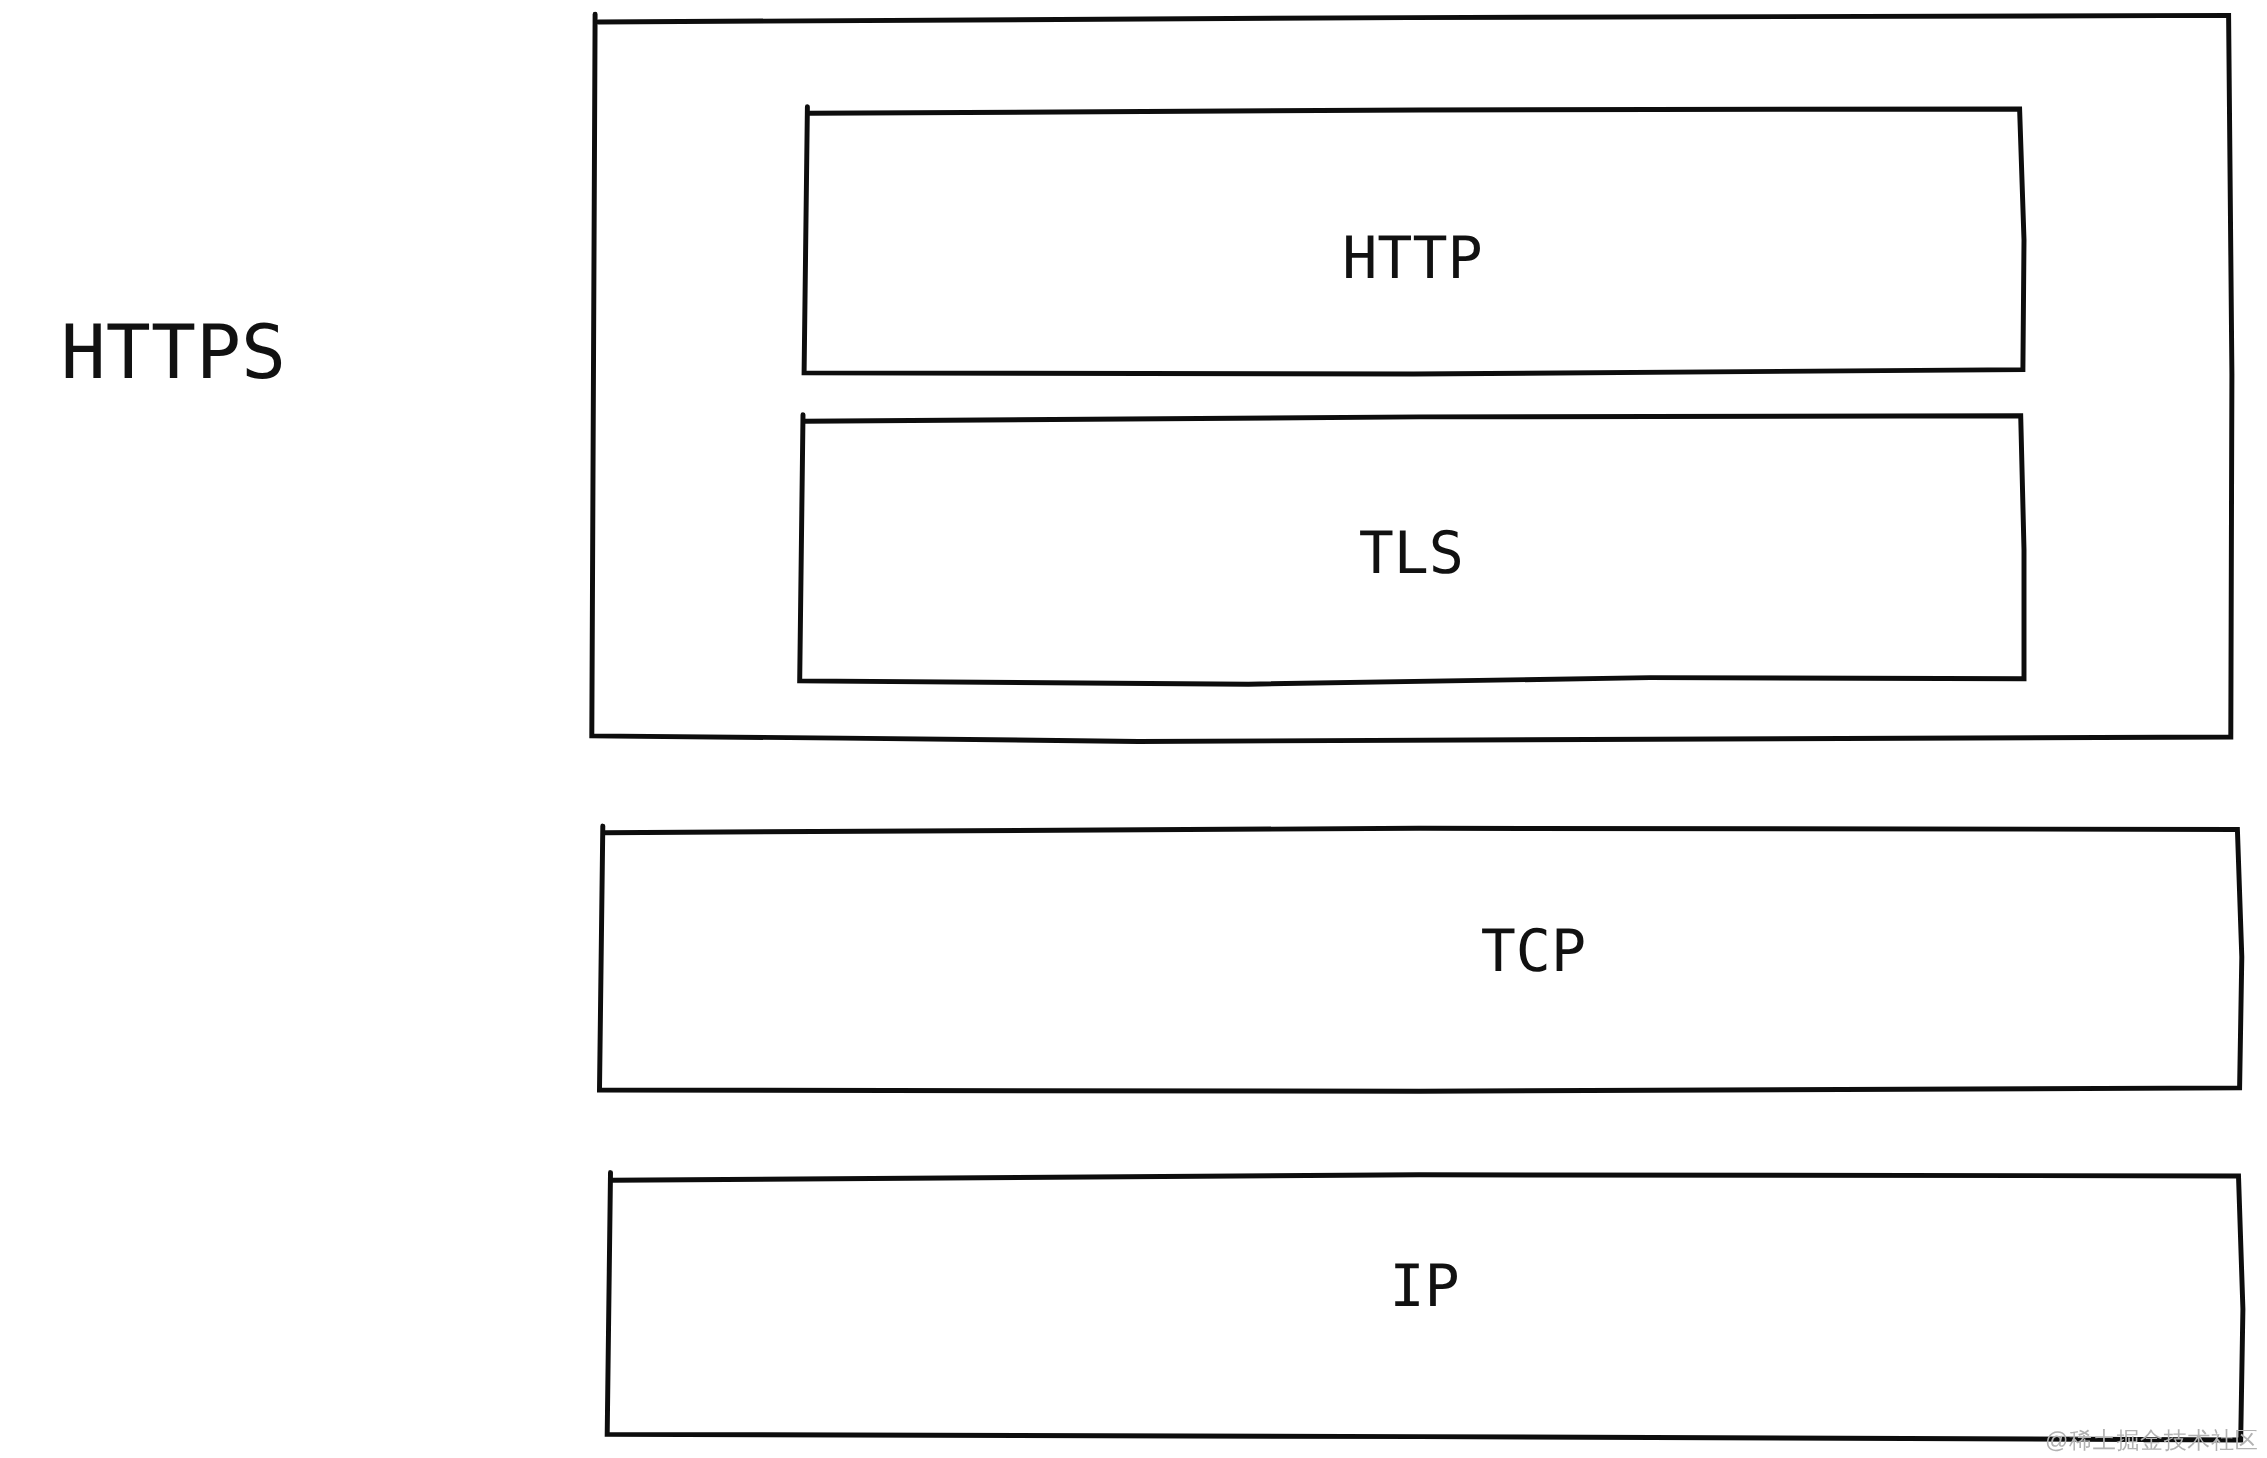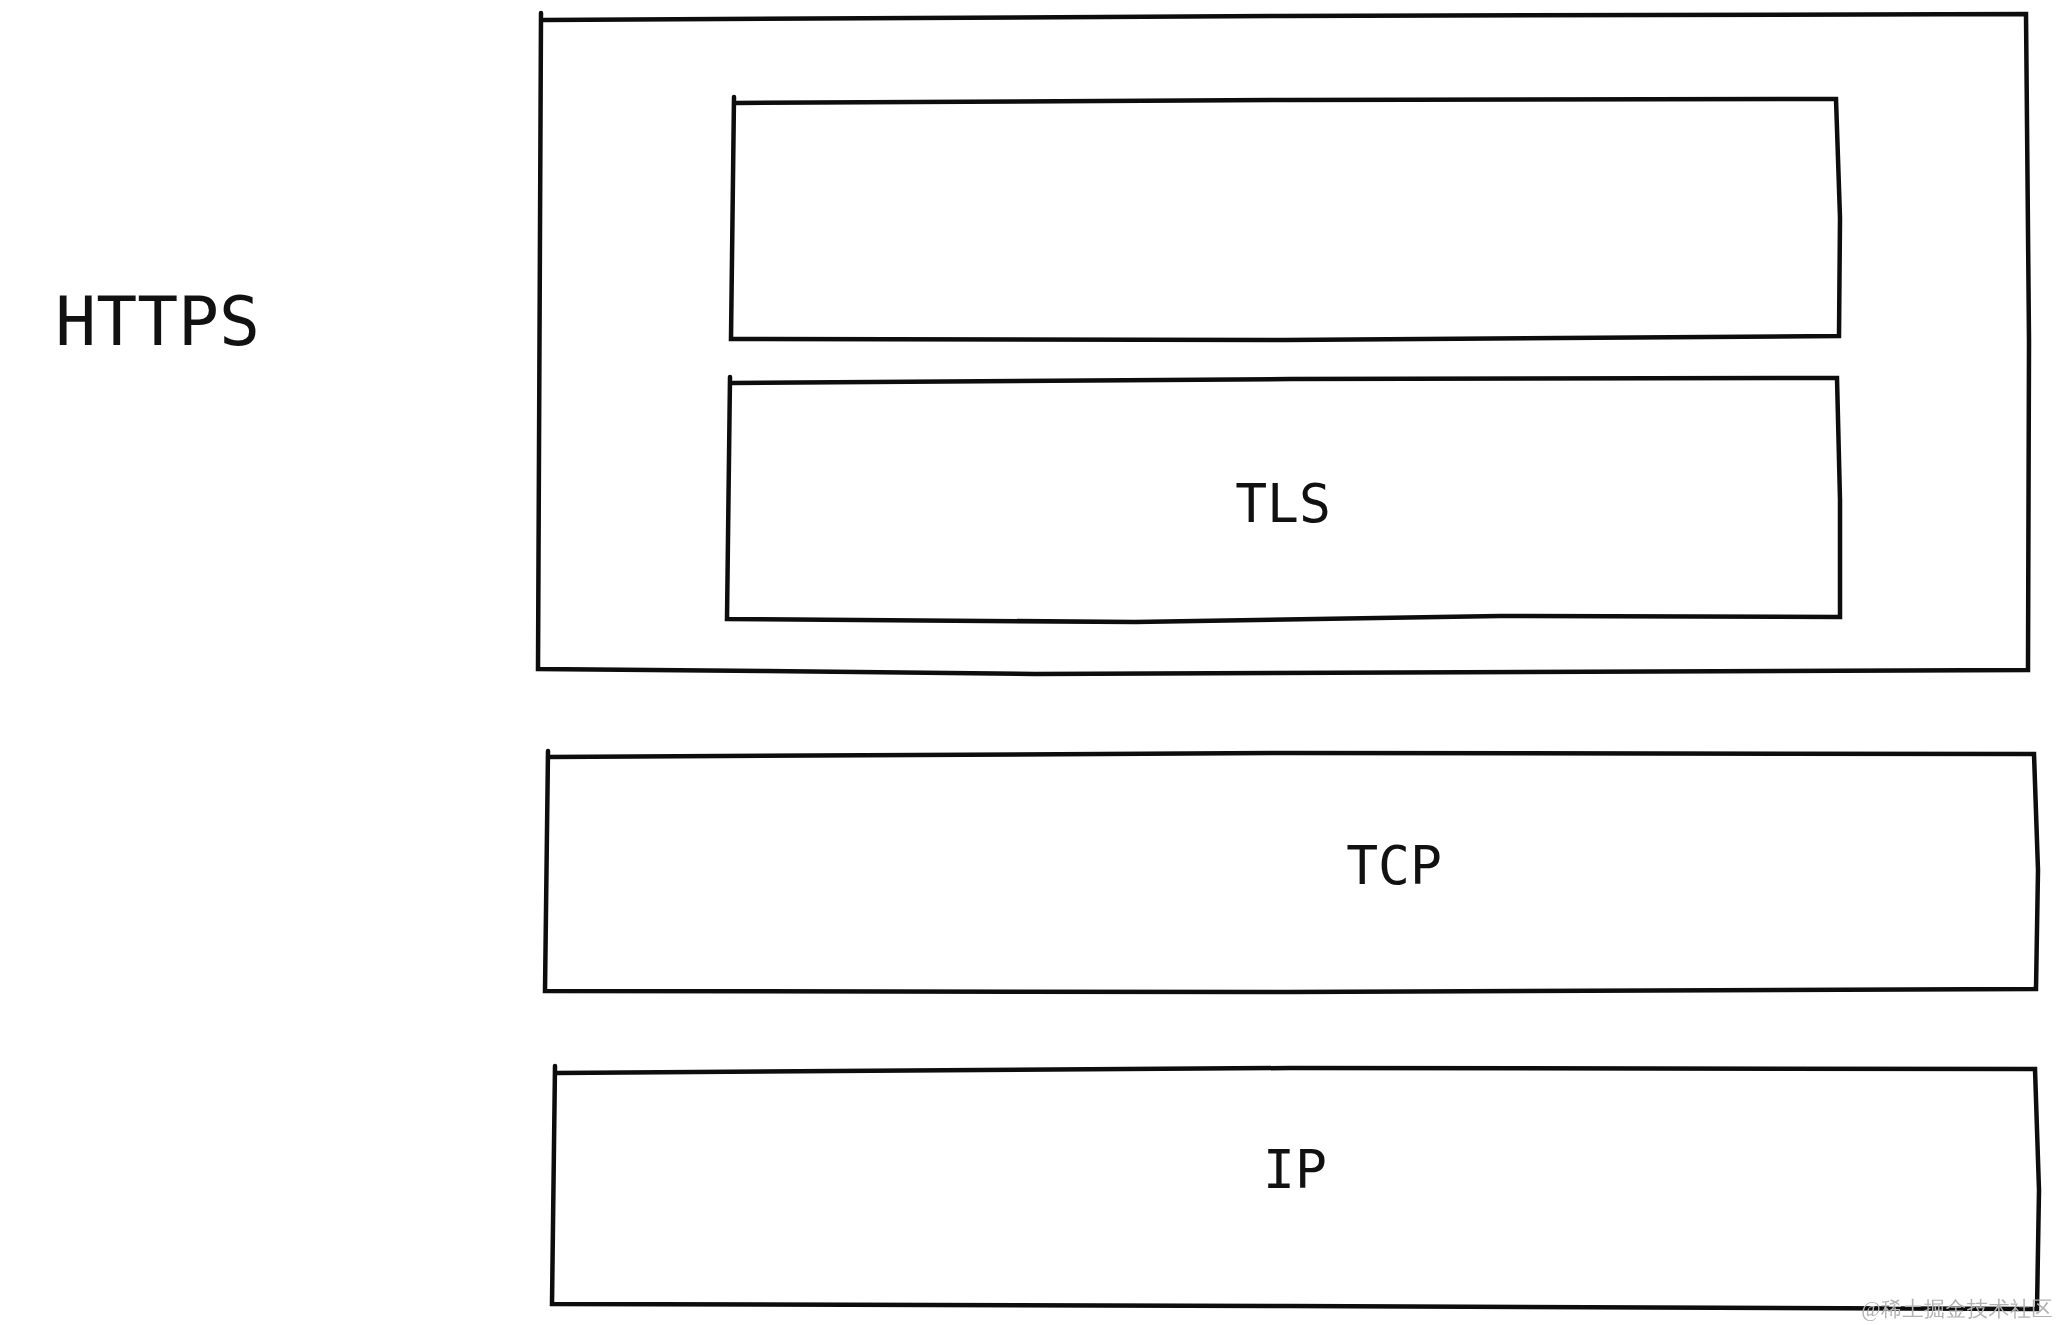--- a/index.html
+++ b/index.html
@@ -53,21 +53,21 @@
   .label-http { left: 730px; top: 196px; width: 1108px; }
   .label-tls  { left: 728px; top: 464px; width: 1110px; }
   .label-tcp  { left: 546px; top: 826px; width: 1696px; }
   .label-ip   { left: 553px; top: 1130px; width: 1484px; }
   .watermark {
     position: absolute;
     right: 8px;
     bottom: 2px;
     font-size: 21px;
     color: #b2b2b2;
-    font-family: Liberation Serif, serif;
+    font-family: Liberation Sans, sans-serif;
     letter-spacing: 0.5px;
     margin-left: 24px;
   }
 </style>
 </head>
 <body>
 
 <div class="canvas">
 
   <svg class="lines-svg" viewBox="0 0 2061 1325" xmlns="http://www.w3.org/2000/svg">
@@ -78,20 +78,21 @@
 
     <path d="M 731 383 L 1290 379 L 1837 378 L 1840 500 L 1840 617 L 1500 616 L 1135 622 L 727 619 L 730 377"></path>
 
     <path d="M 549 757 L 1290 753 L 2034 754 L 2038 870 L 2036 989 L 1290 992 L 545 991 L 548 751"></path>
 
     <path d="M 556 1073 L 1290 1068 L 2035 1069 L 2039 1190 L 2037 1309 L 1290 1306 L 552 1304 L 555 1066"></path>
   </svg>
 
   <div class="stack-label">HTTPS</div>
 
+  <div class="box-label label-http">HTTP</div>
 
   <div class="box-label label-tls">TLS</div>
 
   <div class="box-label label-tcp">TCP</div>
 
   <div class="box-label label-ip">IP</div>
 
   <div class="watermark">@稀土掘金技术社区</div>
 
 </div>

